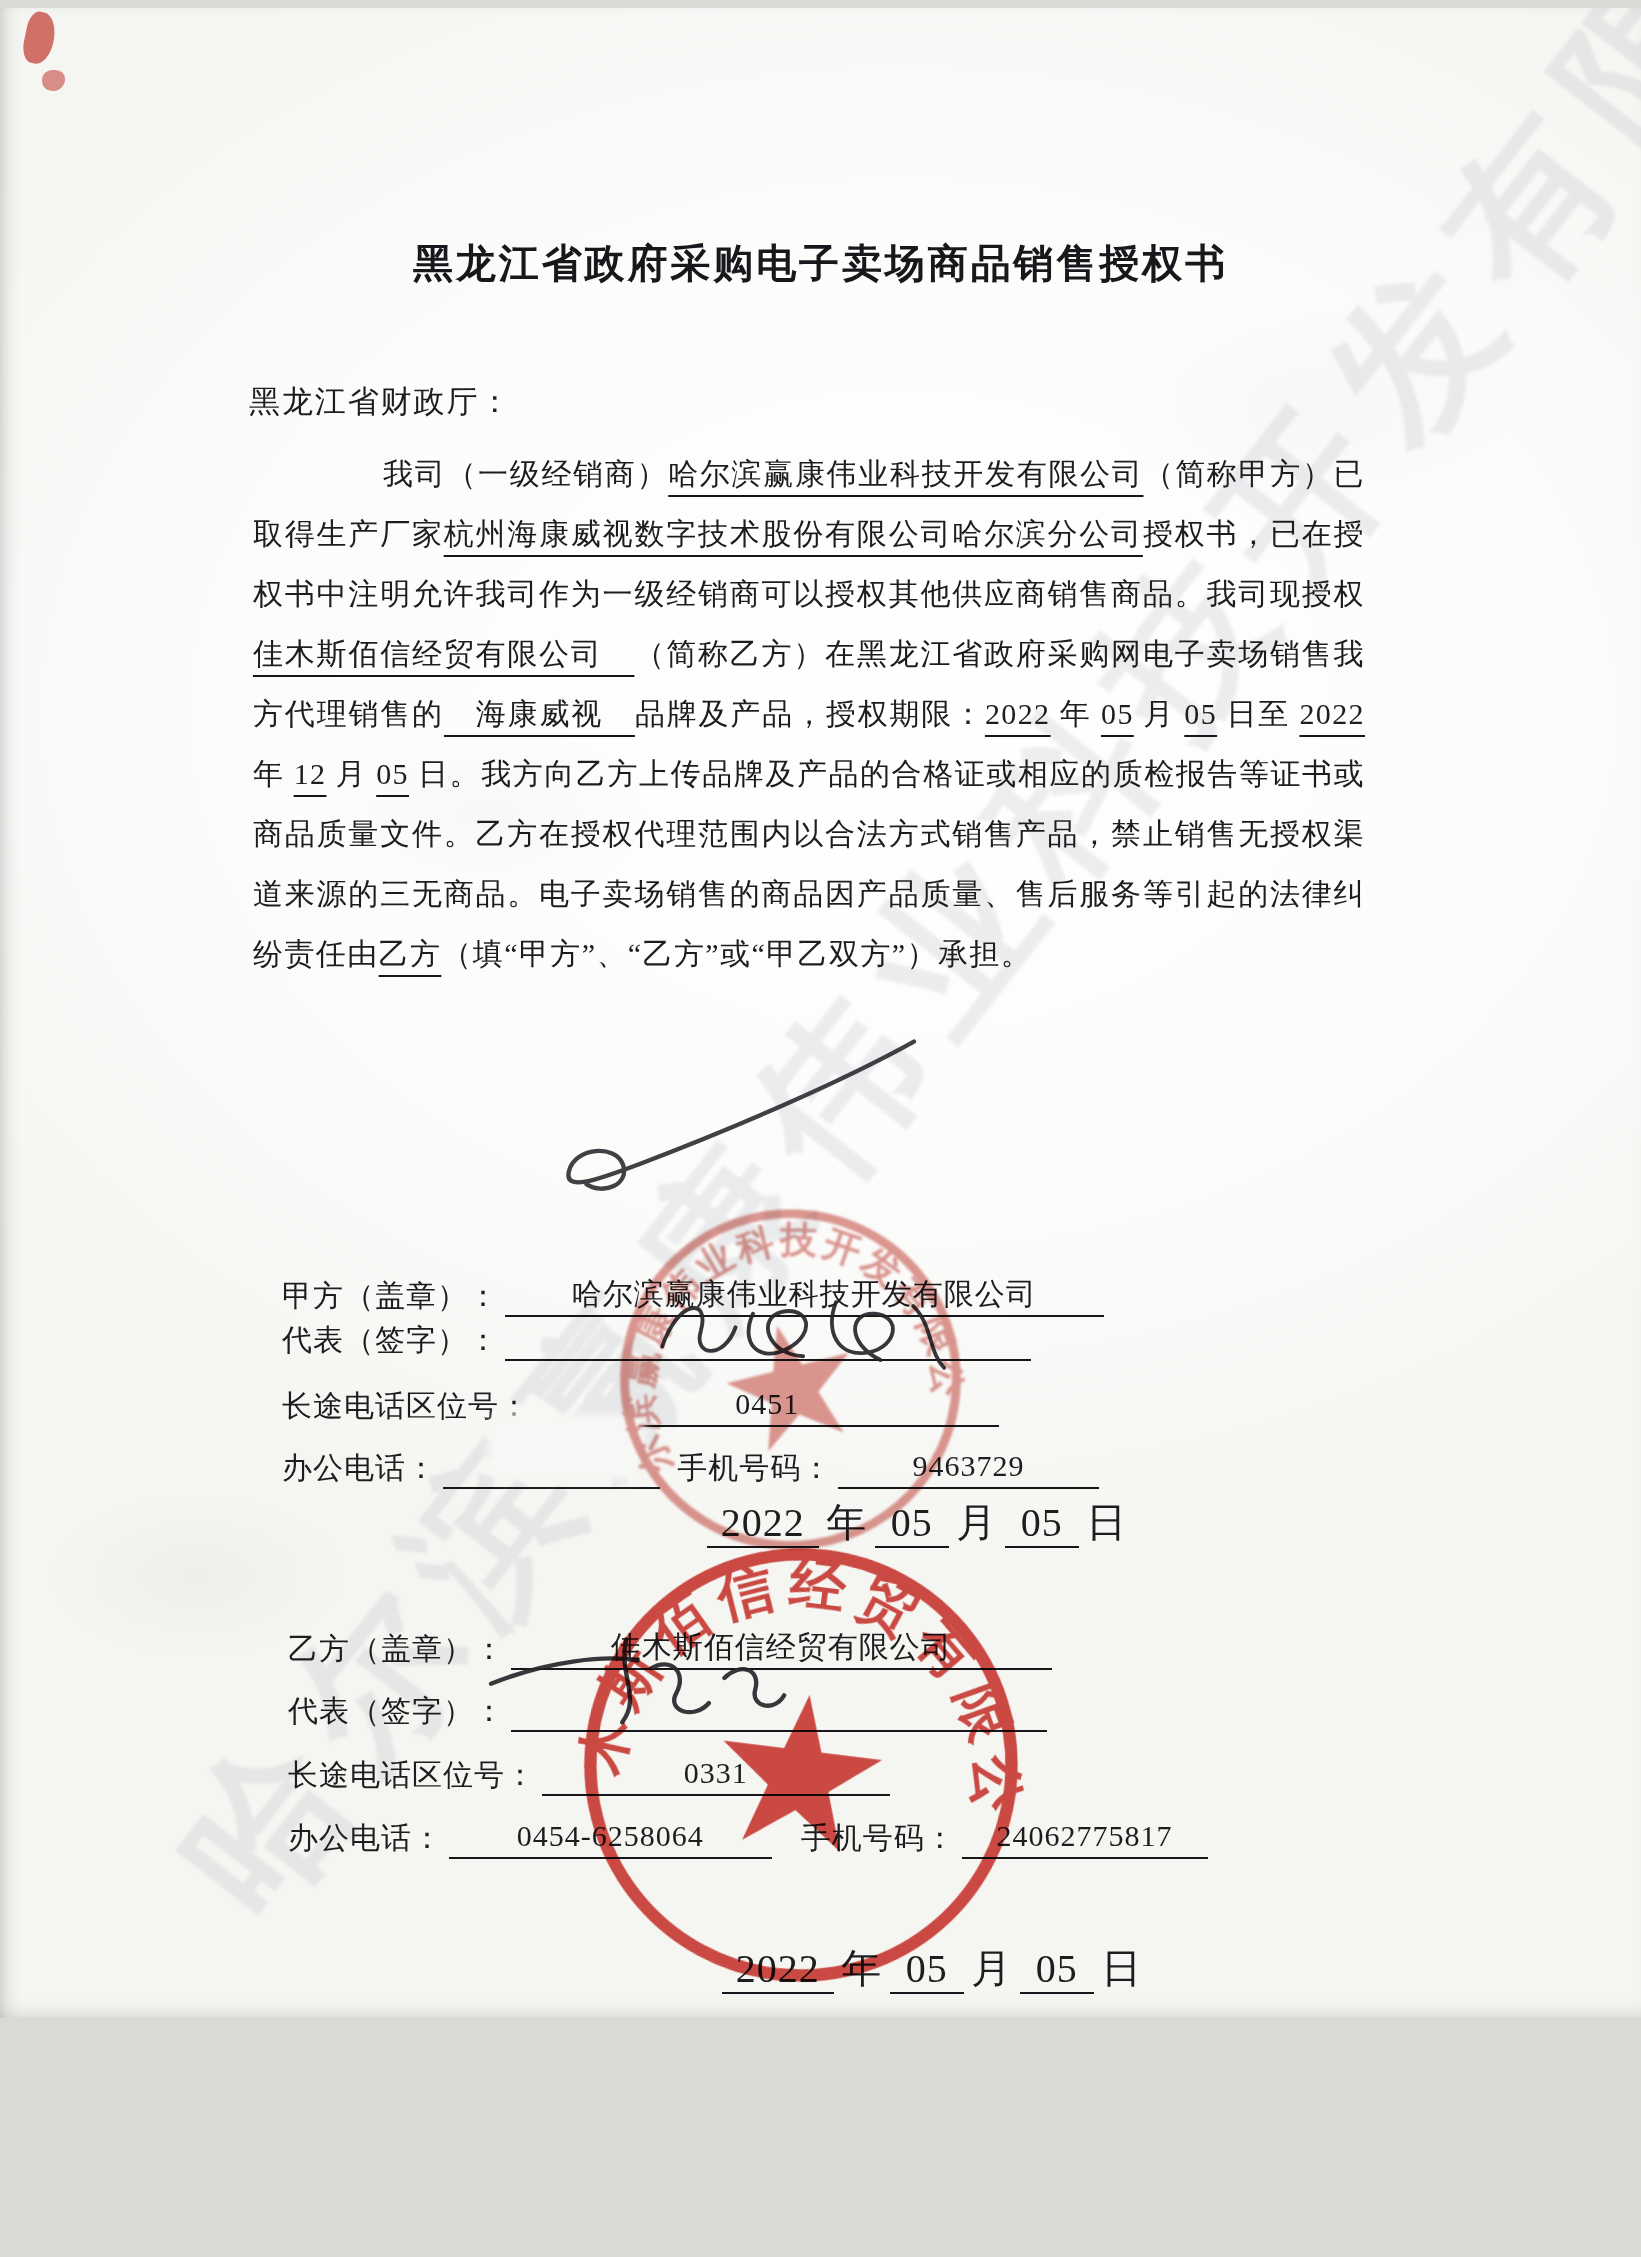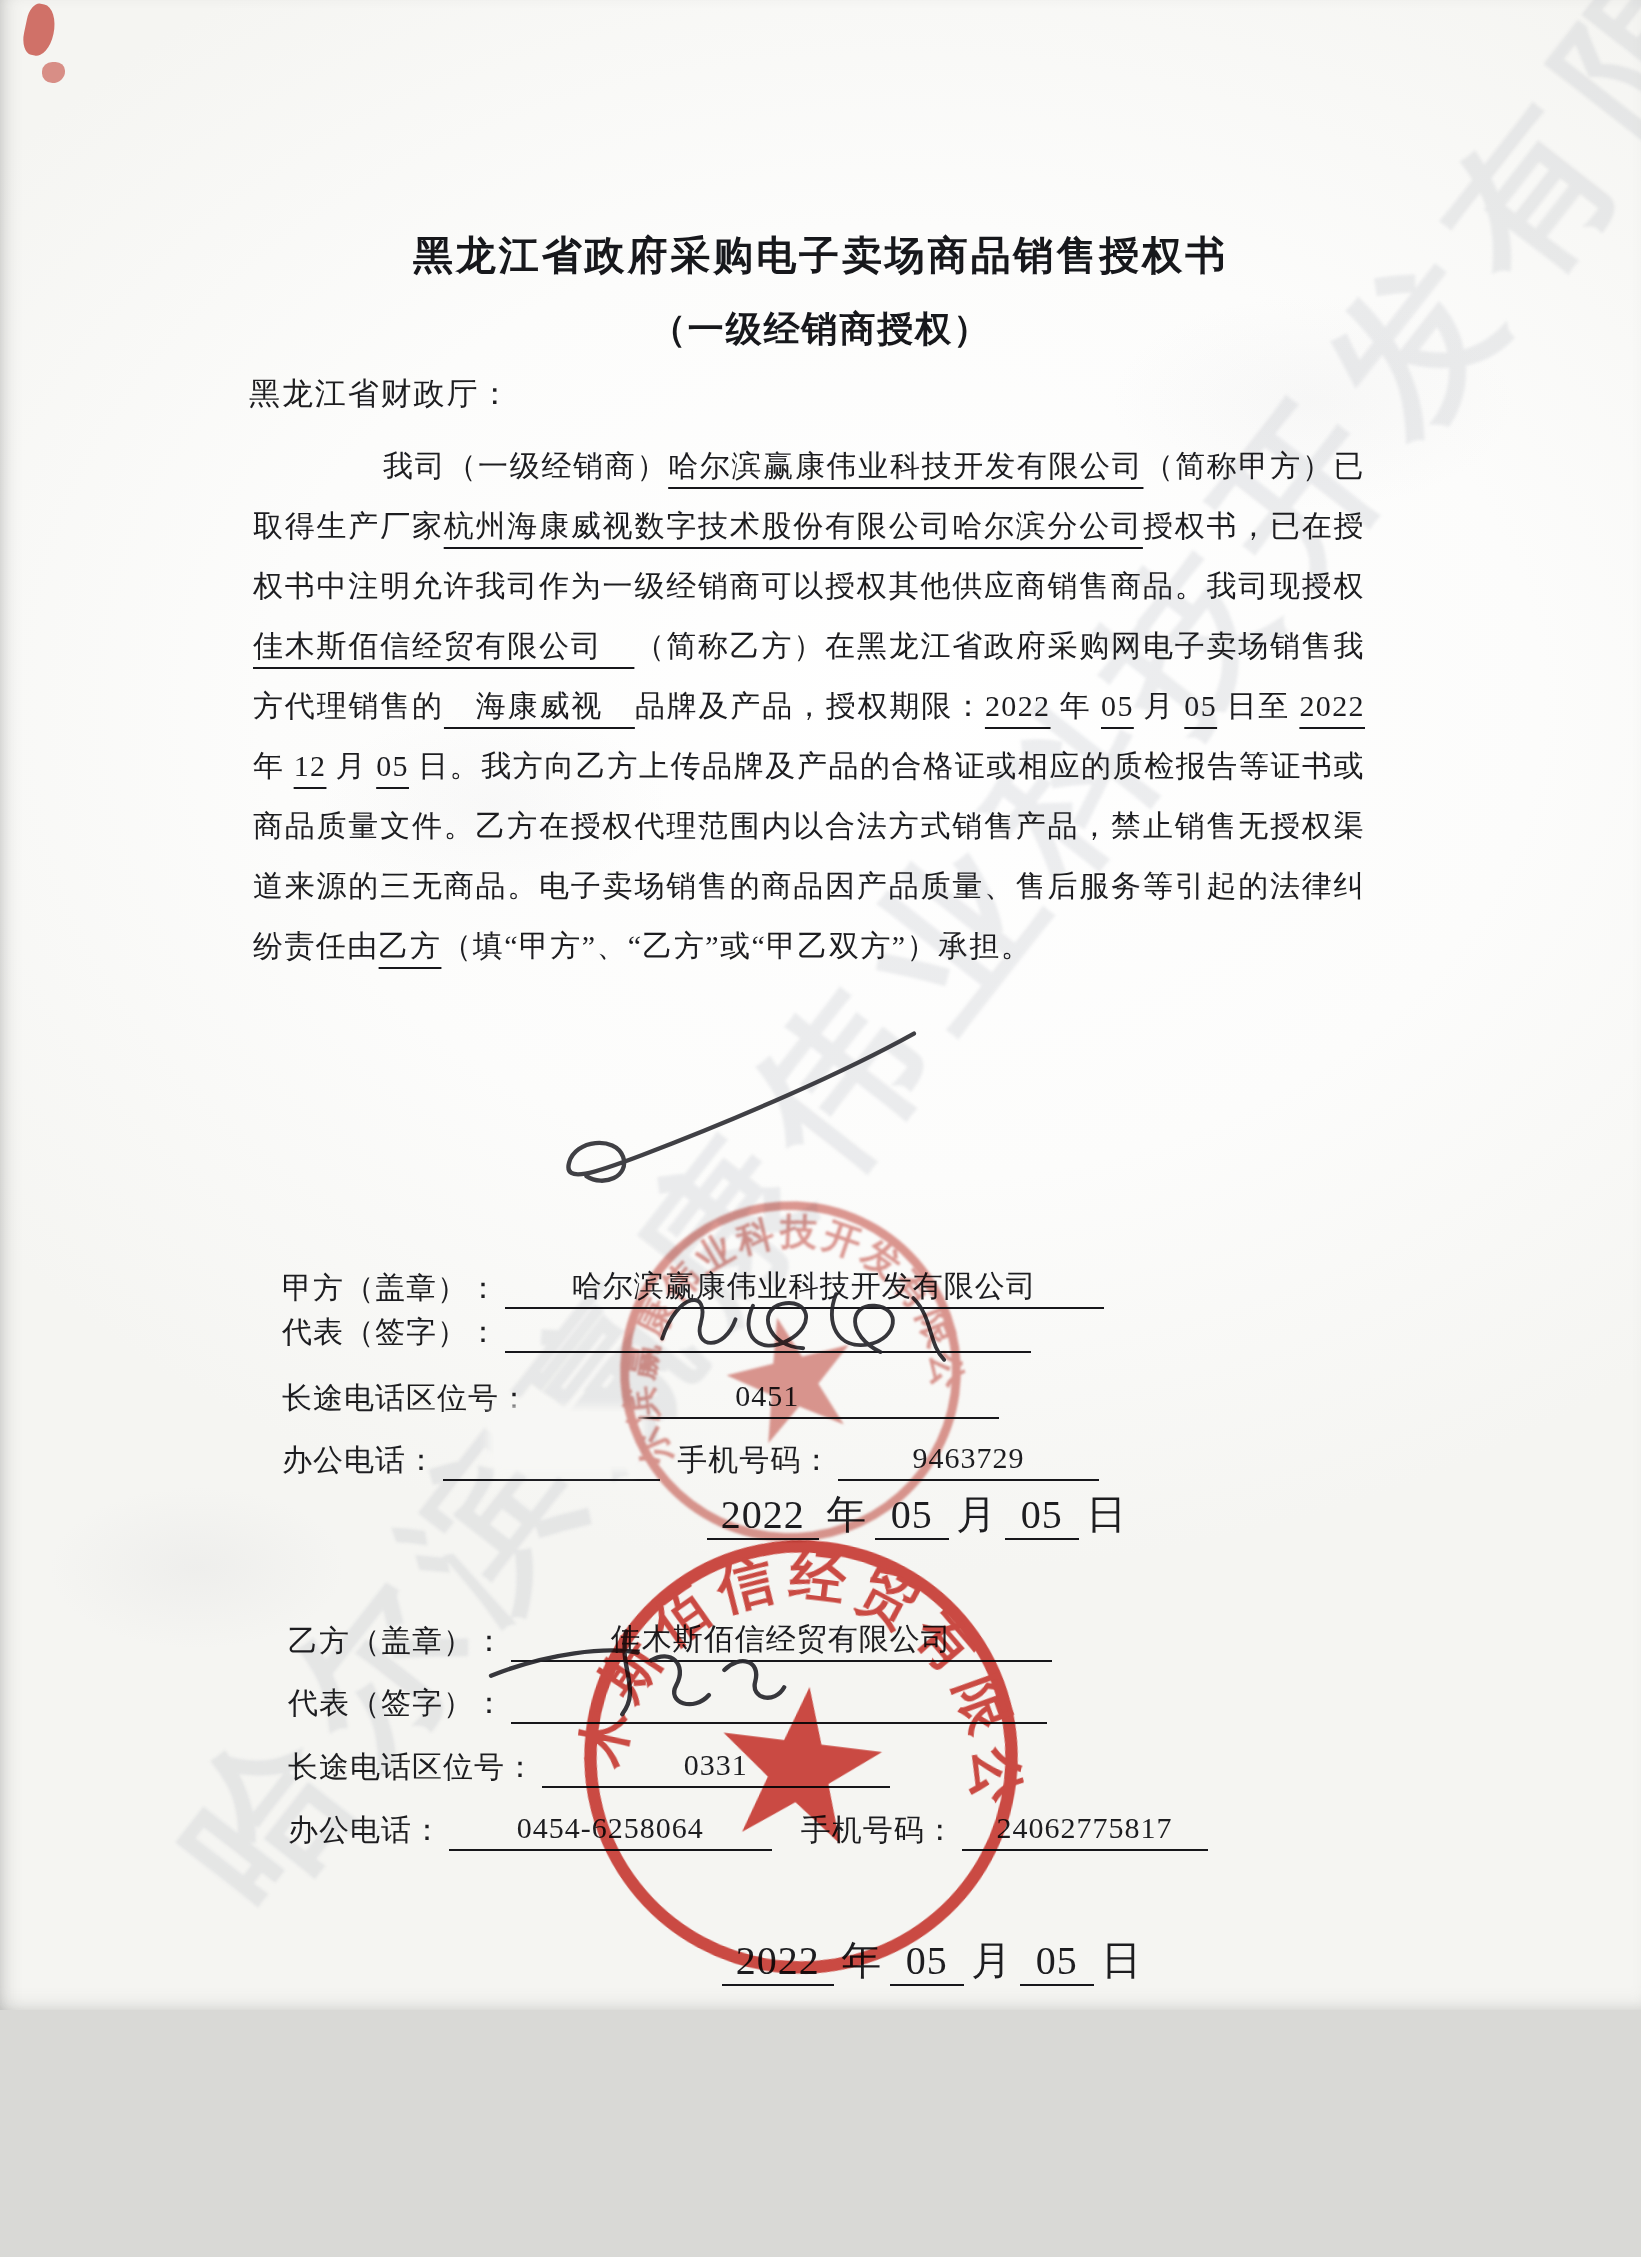--- a/index.html
+++ b/index.html
@@ -1,17 +1,17 @@
 <!DOCTYPE html>
 <html><head>
 <meta charset="utf-8">
 <style>
   html,body { margin:0; padding:0; background:#d9d9d6; }
   .page {
-    position:relative; width:1641px; height:2010px; margin:0 auto;
+    position:relative; width:1641px; height:2010px; margin:8px auto;
     background:
       radial-gradient(1159px 869px at 55% 35%, #ffffff 0%, #fcfcfb 55%, #f5f5f2 100%);
     overflow:hidden;
     font-family:"Liberation Serif","DejaVu Serif",serif;
     color:#1d1d20;
     box-shadow: inset 13.5px 0 21px -15.4px rgba(90,90,90,.45), inset 0 -13.5px 21px -15.4px rgba(120,120,120,.35);
   }
   .page::after{ content:""; position:absolute; inset:0; pointer-events:none;
     background:
       radial-gradient(212px 116px at 12% 78%, rgba(180,180,185,.10), transparent 70%),
@@ -89,21 +89,20 @@
   .speck{ position:absolute; left:102px; top:2199px; width:17.4px; height:10.6px; background:#c4c4c2; opacity:.7; border-radius:50%; z-index:6; transform:rotate(-20deg); }
 </style>
 </head>
 <body>
 
 <div class="page">
 
   <div class="watermark">哈尔滨赢康伟业科技开发有限公司</div>
 
   <div class="title">黑龙江省政府采购电子卖场商品销售授权书</div>
-  <div class="subtitle">（一级经销商授权）</div>
   <div class="salutation">黑龙江省财政厅：</div>
 
   <div class="body-text"><span>我司（一级经销商）</span><span class="u">哈尔滨赢康伟业科技开发有限公司</span><span>（简称甲方）已取得生产厂家</span><span class="u">杭州海康威视数字技术股份有限公司哈尔滨分公司</span><span>授权书，已在授权书中注明允许我司作为一级经销商可以授权其他供应商销售商品。我司现授权</span><span class="u">佳木斯佰信经贸有限公司　</span><span>（简称乙方）在黑龙江省政府采购网电子卖场销售我方代理销售的</span><span class="u">　海康威视　</span><span>品牌及产品，授权期限：</span><span class="u">2022</span><span> 年 </span><span class="u">05</span><span> 月 </span><span class="u">05</span><span> 日至 </span><span class="u">2022</span><span> 年 </span><span class="u">12</span><span> 月 </span><span class="u">05</span><span> 日。我方向乙方上传品牌及产品的合格证或相应的质检报告等证书或商品质量文件。乙方在授权代理范围内以合法方式销售产品，禁止销售无授权渠道来源的三无商品。电子卖场销售的商品因产品质量、售后服务等引起的法律纠纷责任由</span><span class="u">乙方</span><span>（填“甲方”、“乙方”或“甲乙双方”）承担。</span></div>
 
   <svg class="handwriting body-mark" width="406" height="183" viewBox="0 0 420 190">
     <path d="M402,12 C330,52 220,100 120,138 C70,157 38,168 44,146 C50,122 92,118 100,140 C107,160 80,172 62,160" fill="none" stroke="#2b2b31" stroke-width="4.5" stroke-linecap="round" opacity="0.9"></path>
   </svg>
 
   <div class="sig-block block-a">
     <div class="sig-row" style="top:10px">

